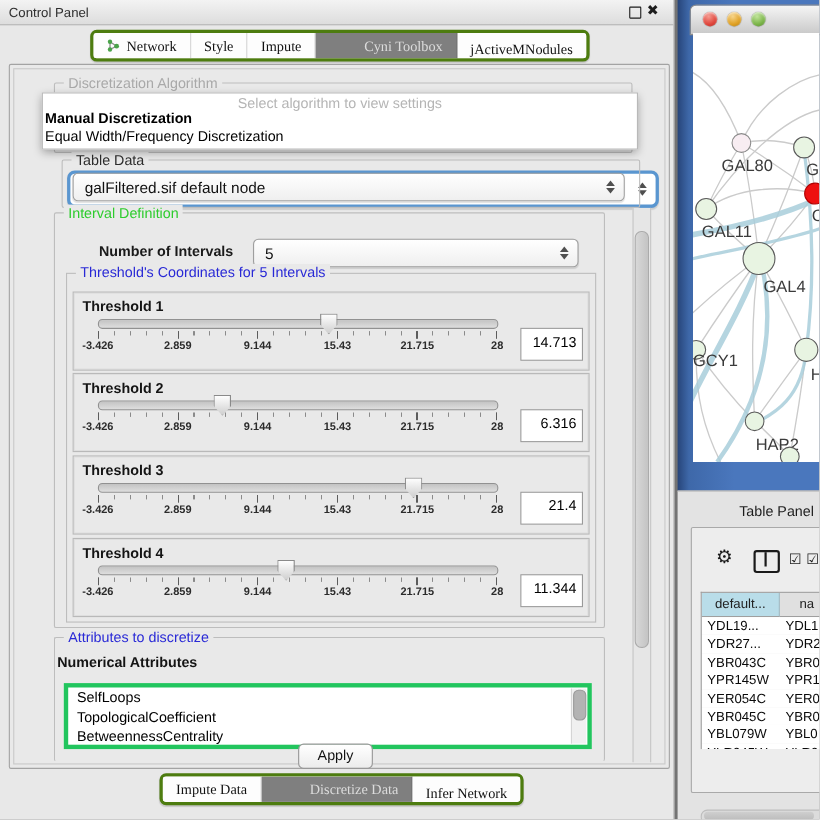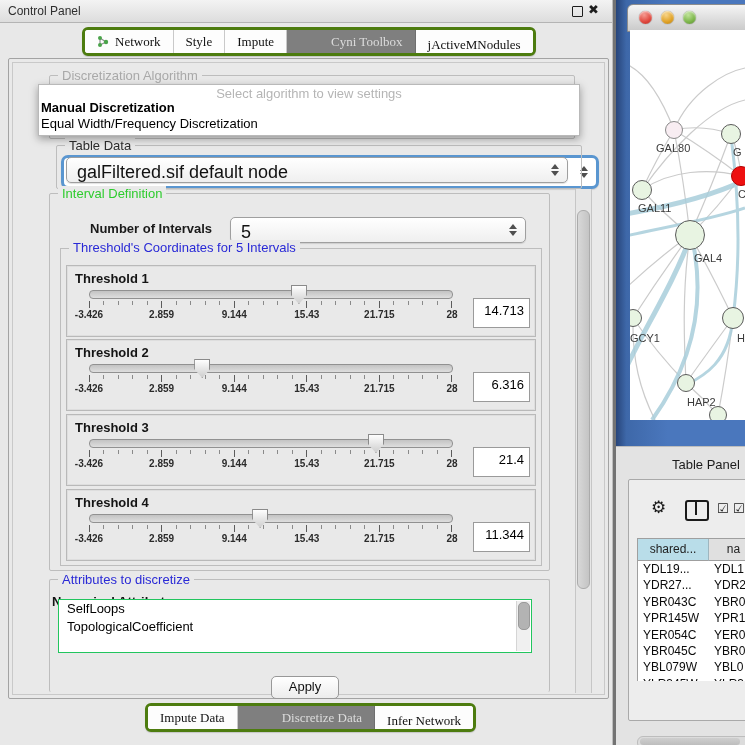--- a/index.html
+++ b/index.html
@@ -26,21 +26,21 @@
   .content-outer{left:8px;top:58px;width:599px;height:639px;border:1px solid #a3a3a3;border-radius:2px;background:#e9e9e9;}
   .content-inner{left:3px;top:3px;width:591px;height:631px;border:1px solid #c9c9c9;background:#e9e9e9;}
 
   .groupbox{position:absolute;border:1px solid #bdbdbd;border-radius:2px;}
   .grouptitle{position:absolute;top:-8px;left:8px;padding:0 4px;background:#e9e9e9;font-size:13px;}
   .gt-gray{color:#a9a9a9;}
   .gt-dark{color:#2c2c2c;}
   .gt-green{color:#2ecc2e;}
   .gt-blue{color:#2929d6;}
 
-  .combo{position:absolute;background:linear-gradient(#ffffff,#efefef);border:1px solid #9f9f9f;border-radius:5px;font-size:18px;color:#111;box-shadow:0 1px 1px rgba(0,0,0,0.12);}
+  .combo{position:absolute;background:linear-gradient(#ffffff,#efefef);border:1px solid #9f9f9f;border-radius:5px;font-size:14px;color:#111;box-shadow:0 1px 1px rgba(0,0,0,0.12);}
   .combo .cval{position:absolute;left:10px;top:4px;white-space:nowrap;}
   .spin-arrows{position:absolute;right:8px;top:50%;transform:translateY(-50%);width:8px;height:12px;}
   .spin-arrows:before{content:"";position:absolute;left:0;top:0;border-left:4px solid transparent;border-right:4px solid transparent;border-bottom:5px solid #4f4f4f;}
   .spin-arrows:after{content:"";position:absolute;left:0;bottom:0;border-left:4px solid transparent;border-right:4px solid transparent;border-top:5px solid #4f4f4f;}
 
   
   .combo-focused{left:48px;top:92px;width:532px;height:28px;border:3px solid #5a96d0;border-radius:7px;background:#fff;}
 
   
   .popup{left:38px;top:84px;width:540px;height:50px;background:#ffffff;border:1px solid #b9b9b9;box-shadow:0 3px 8px rgba(0,0,0,0.35);z-index:30;}
@@ -63,42 +63,42 @@
   .thumb{position:absolute;top:3px;width:14px;height:17px;background:linear-gradient(#fefefe,#cfcfcf);border:1px solid #8a8a8a;clip-path:polygon(0 0,100% 0,100% 52%,50% 100%,0 52%);}
   .ticks{position:absolute;left:22px;top:19px;width:364px;height:7px;
      background-image:repeating-linear-gradient(90deg,#5c5c5c 0 1px,transparent 1px 72.4px),repeating-linear-gradient(90deg,#8a8a8a 0 1px,transparent 1px 14.48px);
      background-size:364px 7px,364px 4px;background-repeat:no-repeat;}
   .tick-labels{position:absolute;left:22px;top:27px;width:363px;height:12px;}
   .tick-lab{position:absolute;transform:translateX(-50%);font-size:10px;font-weight:bold;color:#2b2b2b;white-space:nowrap;}
   .th-value{position:absolute;left:406px;top:32px;width:50px;height:24px;background:#fff;border:1px solid #9a9a9a;font-size:13px;color:#000;text-align:right;padding:4px 5px 0 0;}
 
   
   .attr-title{position:absolute;left:2px;top:14px;font-size:13px;font-weight:bold;color:#141414;}
-  .attr-list{position:absolute;left:8px;top:19px;width:472px;height:52px;background:#fff;border:1px solid #22c55e;overflow:hidden;}
+  .attr-list{position:absolute;left:8px;top:41px;width:472px;height:52px;background:#fff;border:4px solid #22c55e;overflow:hidden;}
   .attr-item{display:block;height:18px;line-height:18px;font-size:13px;color:#000;padding-left:8px;white-space:nowrap;}
   .attr-scroll{position:absolute;right:1px;top:1px;width:13px;height:50px;background:#f0f0f0;border-left:1px solid #d5d5d5;}
   .attr-sthumb{position:absolute;left:1px;top:1px;width:10px;height:26px;background:#b3b3b3;border-radius:5px;border:1px solid #9a9a9a;}
 
   .apply-btn{left:268px;top:672px;width:66px;height:21px;background:linear-gradient(#ffffff,#ececec);border:1px solid #989898;border-radius:5px;font-size:13px;color:#111;text-align:center;line-height:20px;}
 
   .bottomtabs{left:145px;top:703px;}
 
   
   .net-window{left:616px;top:0;width:129px;height:446px;background:linear-gradient(90deg,#27457a,#3e68a9 8%,#4a77bd 40%,#4a77bd);}
   .net-titlebar{position:absolute;left:11px;top:4px;width:118px;height:26px;background:linear-gradient(#f5f5f5,#c9c9c9);border:1px solid #8d8d8d;border-top-left-radius:6px;}
   .tl{position:absolute;top:6px;width:13px;height:13px;border-radius:50%;box-shadow:inset 0 1px 2px rgba(255,255,255,0.7),0 0 1px rgba(0,0,0,0.6);}
   .tl.red{left:11px;background:radial-gradient(circle at 40% 30%,#f59a90,#df453b 60%,#a8251e);}
   .tl.yellow{left:33px;background:radial-gradient(circle at 40% 30%,#f7d489,#dfa023 60%,#a9750f);}
   .tl.green{left:55px;background:radial-gradient(circle at 40% 30%,#c0e49a,#7ab448 60%,#4d7d26);}
   .net-canvas{position:absolute;left:14px;top:30px;width:115px;height:390px;background:#ffffff;overflow:hidden;}
   .gnode{position:absolute;border-radius:50%;border:1.5px solid #5a5a5a;box-sizing:border-box;}
   .gnode.green{background:#e8f4e2;}
   .gnode.pink{background:#f8edf2;border-color:#8a8a8a;}
   .gnode.red{background:#ee1010;border-color:#b00000;}
-  .nlabel{position:absolute;font-size:11px;color:#3b3b3b;white-space:nowrap;}
+  .nlabel{position:absolute;font-size:15px;color:#3b3b3b;white-space:nowrap;}
 
   
   .table-panel{left:616px;top:446px;width:129px;height:299px;background:#e3e3e3;border-top:1px solid #bdbdbd;}
   .tp-title{position:absolute;left:17px;top:10px;font-size:13px;color:#1c1c1c;margin-left:39px;}
   .tp-inner{position:absolute;left:12px;top:32px;width:125px;height:240px;background:#ededed;border:1px solid #a9a9a9;border-radius:2px;}
   .gear{position:absolute;left:22px;top:17px;font-size:17px;color:#1a1a1a;}
   .colicon{position:absolute;left:56px;top:20px;width:20px;height:17px;border:2px solid #1a1a1a;border-radius:3px;}
   .colicon:before{content:"";position:absolute;left:8px;top:0;width:2px;height:13px;background:#1a1a1a;}
   .cbicon{position:absolute;top:21px;font-size:13px;color:#1a1a1a;}
   .tbl{position:absolute;left:8px;top:58px;width:120px;height:142px;overflow:hidden;border-top:1px solid #9f9f9f;border-left:1px solid #9f9f9f;}
@@ -266,20 +266,21 @@
         </div>
 
         <div class="groupbox" style="left:36px;top:516px;width:499px;height:112px;border-bottom:none;">
           <span class="grouptitle gt-blue">Attributes to discretize</span>
           <span class="attr-title">Numerical Attributes</span>
           <div class="attr-list">
             <div>
 
             <span class="attr-item">SelfLoops</span>
                 <span class="attr-item">TopologicalCoefficient</span>
+                <span class="attr-item">BetweennessCentrality</span>
               </div>
             <div class="attr-scroll">
                 <div class="attr-sthumb"></div>
               </div>
           </div>
         </div>
 
         <div class="abs vscroll" style="left:562px;top:126px;height:504px;">
           <div class="vthumb"></div>
         </div>
@@ -351,40 +352,40 @@
         <span class="nlabel" style="left: 26px; top: 112px;">GAL80</span>
         <div class="gnode green" style="left: 91px; top: 94px; height: 20px; width: 20px;"></div>
         <span class="nlabel" style="left: 103px; top: 116px;">G</span>
         <div class="gnode red" style="left: 101px; top: 136px; height: 20px; width: 20px;"></div>
         <span class="nlabel" style="left: 108px; top: 158px;">C</span>
         <div class="gnode green" style="left: 2px; top: 150px; height: 20px; width: 20px;"></div>
         <span class="nlabel" style="left: 8px; top: 172px;">GAL11</span>
         <div class="gnode green" style="left: 45px; top: 190px; height: 30px; width: 30px;"></div>
         <span class="nlabel" style="left: 64px; top: 222px;">GAL4</span>
         <div class="gnode green" style="left: -6px; top: 279px; height: 18px; width: 18px;"></div>
-        <span class="nlabel" style="left: 0px; top: 302px;">GCY1</span>
+        <span class="nlabel" style="left: 0px; top: 290px;">GCY1</span>
         <div class="gnode green" style="left: 92px; top: 277px; height: 22px; width: 22px;"></div>
         <span class="nlabel" style="left: 107px; top: 302px;">H</span>
         <div class="gnode green" style="left: 47px; top: 344px; height: 18px; width: 18px;"></div>
         <span class="nlabel" style="left: 57px; top: 366px;">HAP2</span>
         <div class="gnode green" style="left: 79px; top: 376px; height: 18px; width: 18px;"></div>
       </div>
   </div>
 
   <div class="abs table-panel">
     <span class="tp-title">Table Panel</span>
     <div class="tp-inner">
       <span class="gear">⚙</span>
       <span class="colicon"></span>
       <span class="cbicon" style="left:88px;">☑</span>
       <span class="cbicon" style="left:104px;">☑</span>
 
       <div class="tbl">
         <div class="thead">
-          <span class="hc sel">shared...</span>
+          <span class="hc sel">default...</span>
           <span class="hc plain">na</span>
         </div>
         <div class="tbody">
 
         <div class="trow">
             <span class="tc1">YDL19...</span>
             <span class="tc2">YDL1</span>
           </div>
             <div class="trow">
             <span class="tc1">YDR27...</span>

